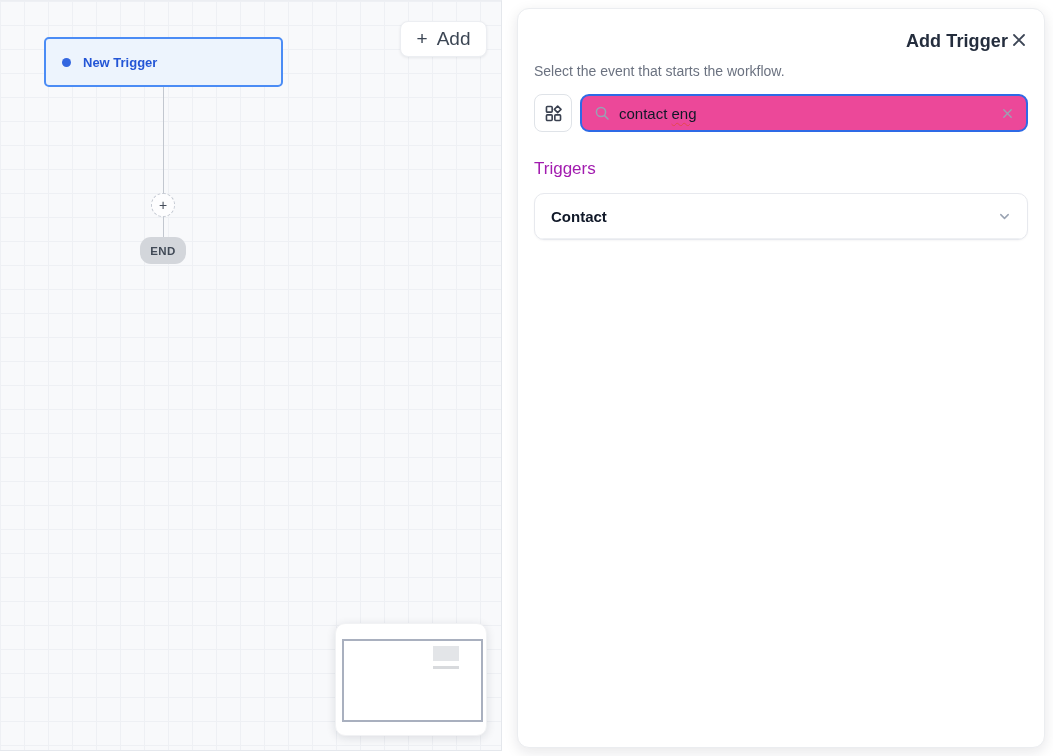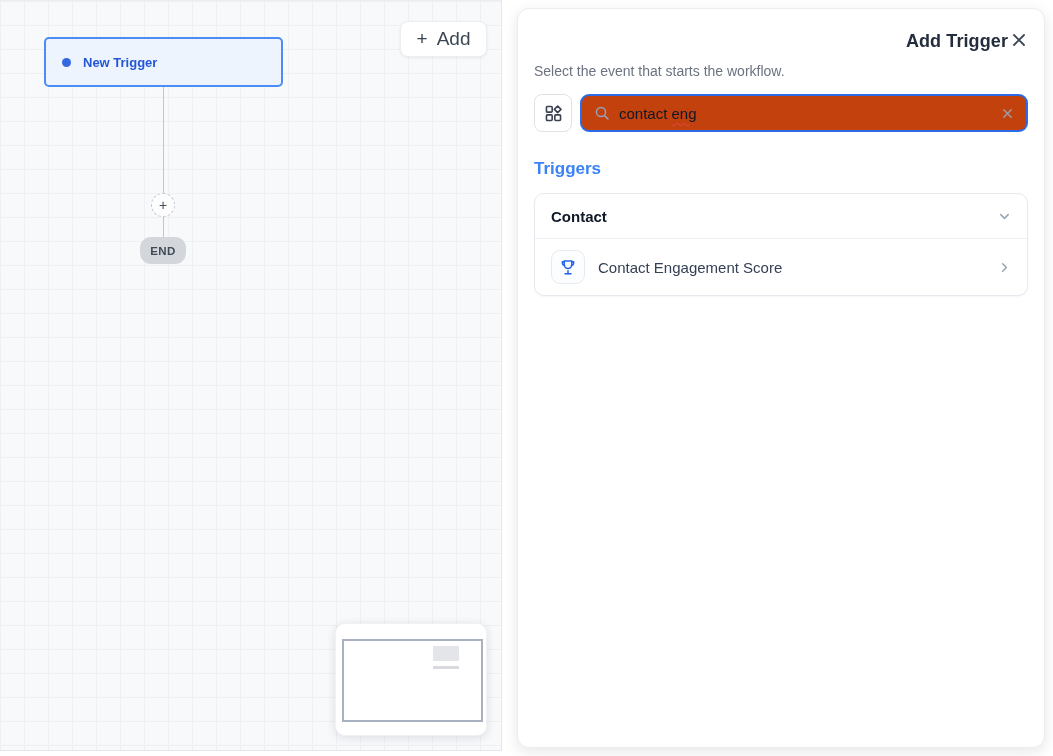--- a/index.html
+++ b/index.html
@@ -88,34 +88,34 @@
   .panel-subtitle { margin-top:11px; font-size:14px; color:#6b7280; }
 
   .search-row { margin-top:15px; display:flex; gap:8px; align-items:center; }
   .grid-btn {
     width:38px; height:38px; flex:0 0 38px; background:#fff;
     border:1px solid #dfe3e8; border-radius:8px; cursor:pointer;
     display:flex; align-items:center; justify-content:center; color:#3a4150;
   }
   .search-box {
     flex:1; height:38px; border:2px solid #2e6ae6; border-radius:9px;
-    display:flex; align-items:center; padding:0 12px; gap:9px; background:#c2410c;
+    display:flex; align-items:center; padding:0 12px; gap:9px; background:#ec4899;
     cursor:text;
   }
   .search-box .magnifier { color:#98a2b3; display:flex; flex:0 0 auto; }
   .search-text { font-size:15px; color:#101828; white-space:pre; }
   .misspell {
     text-decoration:underline; text-decoration-style:wavy;
     text-decoration-color:#e5484d; text-decoration-thickness:1px;
     text-underline-offset:3px;
   }
   .search-spacer { flex:1; }
   .clear-btn { background:none; border:none; cursor:pointer; color:#9aa3b2; display:flex; padding:0; }
 
-  .section-heading { margin-top:27px; font-size:17px; font-weight:700; color:#3b82f6; }
+  .section-heading { margin-top:27px; font-size:17px; font-weight:400; color:#a21caf; }
 
   .triggers-card {
     margin-top:14px; border:1px solid #e7e9ee; border-radius:10px;
     background:#fff; box-shadow:0 1px 2px rgba(16,24,40,.04); overflow:hidden;
   }
   .group-header {
     height:44px; display:flex; align-items:center; padding:0 16px; cursor:pointer;
   }
   .group-label { font-size:15px; font-weight:600; color:#101828; }
   .spacer { flex:1; }
@@ -217,34 +217,16 @@
         <span class="spacer"></span>
         <span class="chev">
           <svg width="13" height="13" viewBox="0 0 14 14" fill="none" stroke="currentColor" stroke-width="1.6" stroke-linecap="round" stroke-linejoin="round">
             <path d="M3 5l4 4 4-4"></path>
           </svg>
         </span>
       </div>
 
       <div class="divider"></div>
 
-      <div class="trigger-item">
-        <span class="item-icon-box">
-          <svg width="18" height="18" viewBox="0 0 24 24" fill="none" stroke="currentColor" stroke-width="2" stroke-linecap="round" stroke-linejoin="round">
-            <path d="M8 21h8"></path>
-            <path d="M12 17v4"></path>
-            <path d="M7 4h10v5a5 5 0 0 1-10 0V4z"></path>
-            <path d="M7 5H4.5v1.5A3 3 0 0 0 7.5 9.5"></path>
-            <path d="M17 5h2.5v1.5a3 3 0 0 1-3 3"></path>
-          </svg>
-        </span>
-        <span class="item-label">Contact Engagement Score</span>
-        <span class="spacer"></span>
-        <span class="chev">
-          <svg width="13" height="13" viewBox="0 0 14 14" fill="none" stroke="currentColor" stroke-width="1.6" stroke-linecap="round" stroke-linejoin="round">
-            <path d="M5 3l4 4-4 4"></path>
-          </svg>
-        </span>
-      </div>
     </div>
 
   </div>
 </div>
 
 </body></html>

